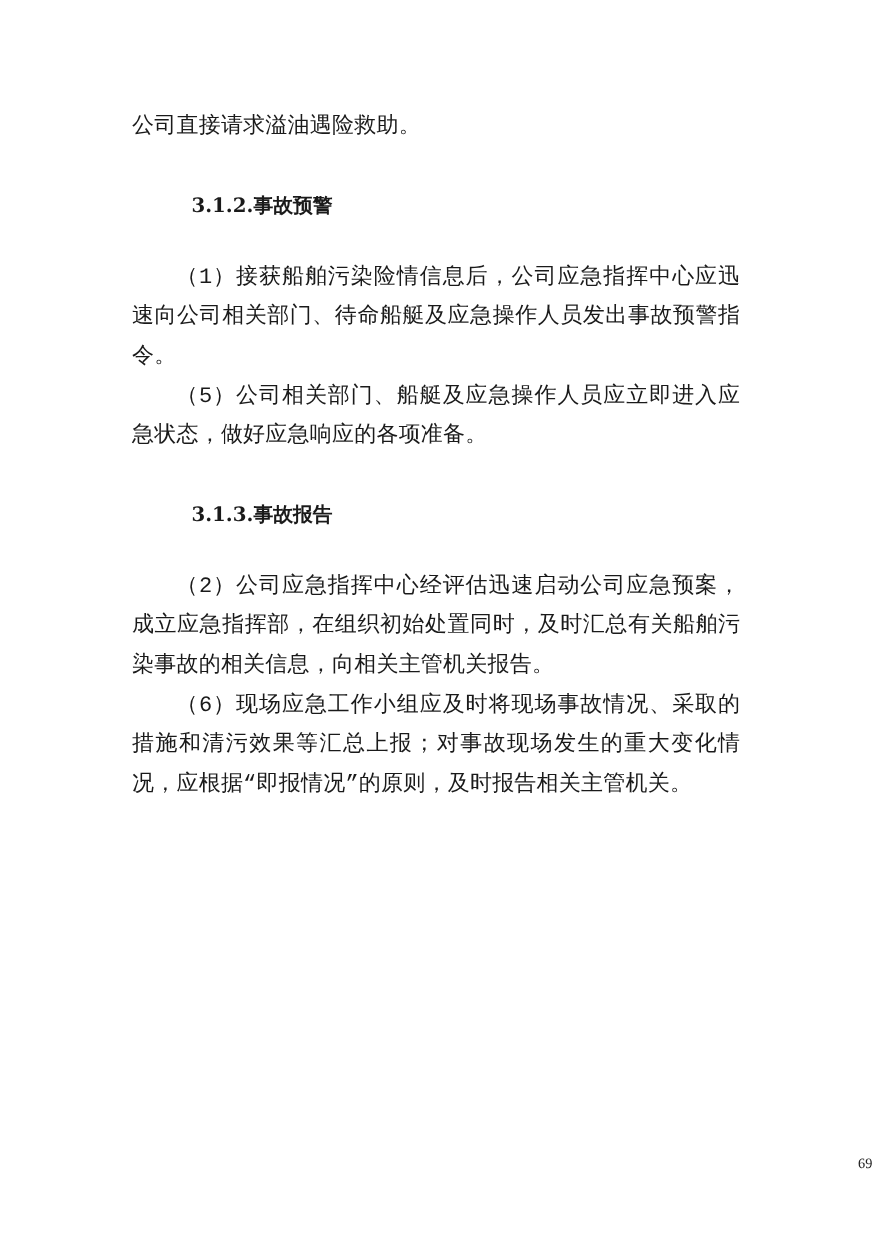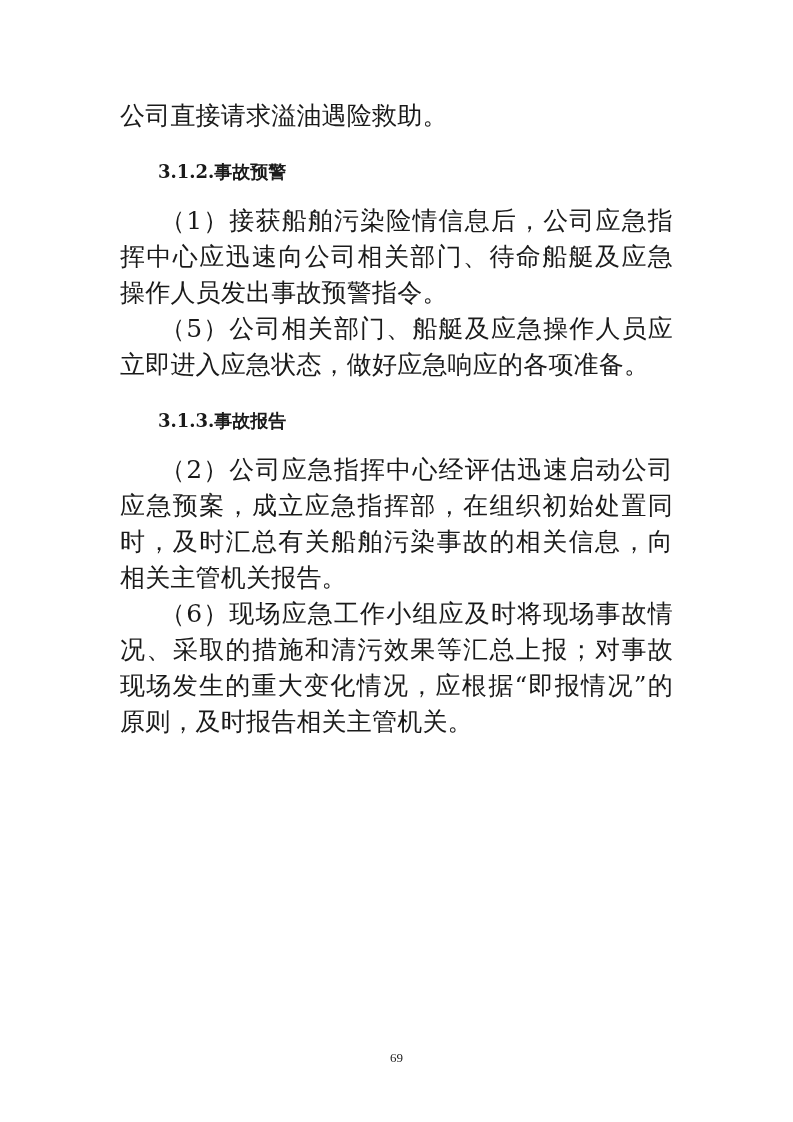--- a/index.html
+++ b/index.html
@@ -15,51 +15,52 @@
       font-family: "DejaVu Serif", "Liberation Serif", serif;
       color: #1a1a1a;
     }
     .page {
       position: absolute;
       left: 120px;
       top: 98px;
       width: 553px;
     }
     .para {
-      font-size: 25px;
+      font-size: 20px;
       line-height: 36px;
       margin: 0;
       text-align: justify;
       text-justify: inter-character;
       letter-spacing: 0.2px;
       word-break: break-all;
+      font-family: Liberation Mono, monospace;
     }
     .indent {
       text-indent: 40px;
     }
     .heading {
       font-size: 18px;
       font-weight: bold;
       line-height: 36px;
-      margin: 0;
+      margin: 16px;
       padding-left: 38px;
       font-family: "DejaVu Serif", "Liberation Serif", serif;
     }
     .gap-before-heading {
       height: 20px;
     }
     .gap-after-heading {
       height: 13px;
     }
     .page-number {
       position: absolute;
       top: 1050px;
       left: 0;
       width: 793px;
-      text-align: center;
+      text-align: right;
       font-size: 13px;
       font-family: "Liberation Serif", "DejaVu Serif", serif;
       color: #222;
     }
   </style>
 </head>
 <body>
 
 <div class="page">
   <p class="para">公司直接请求溢油遇险救助。</p>

